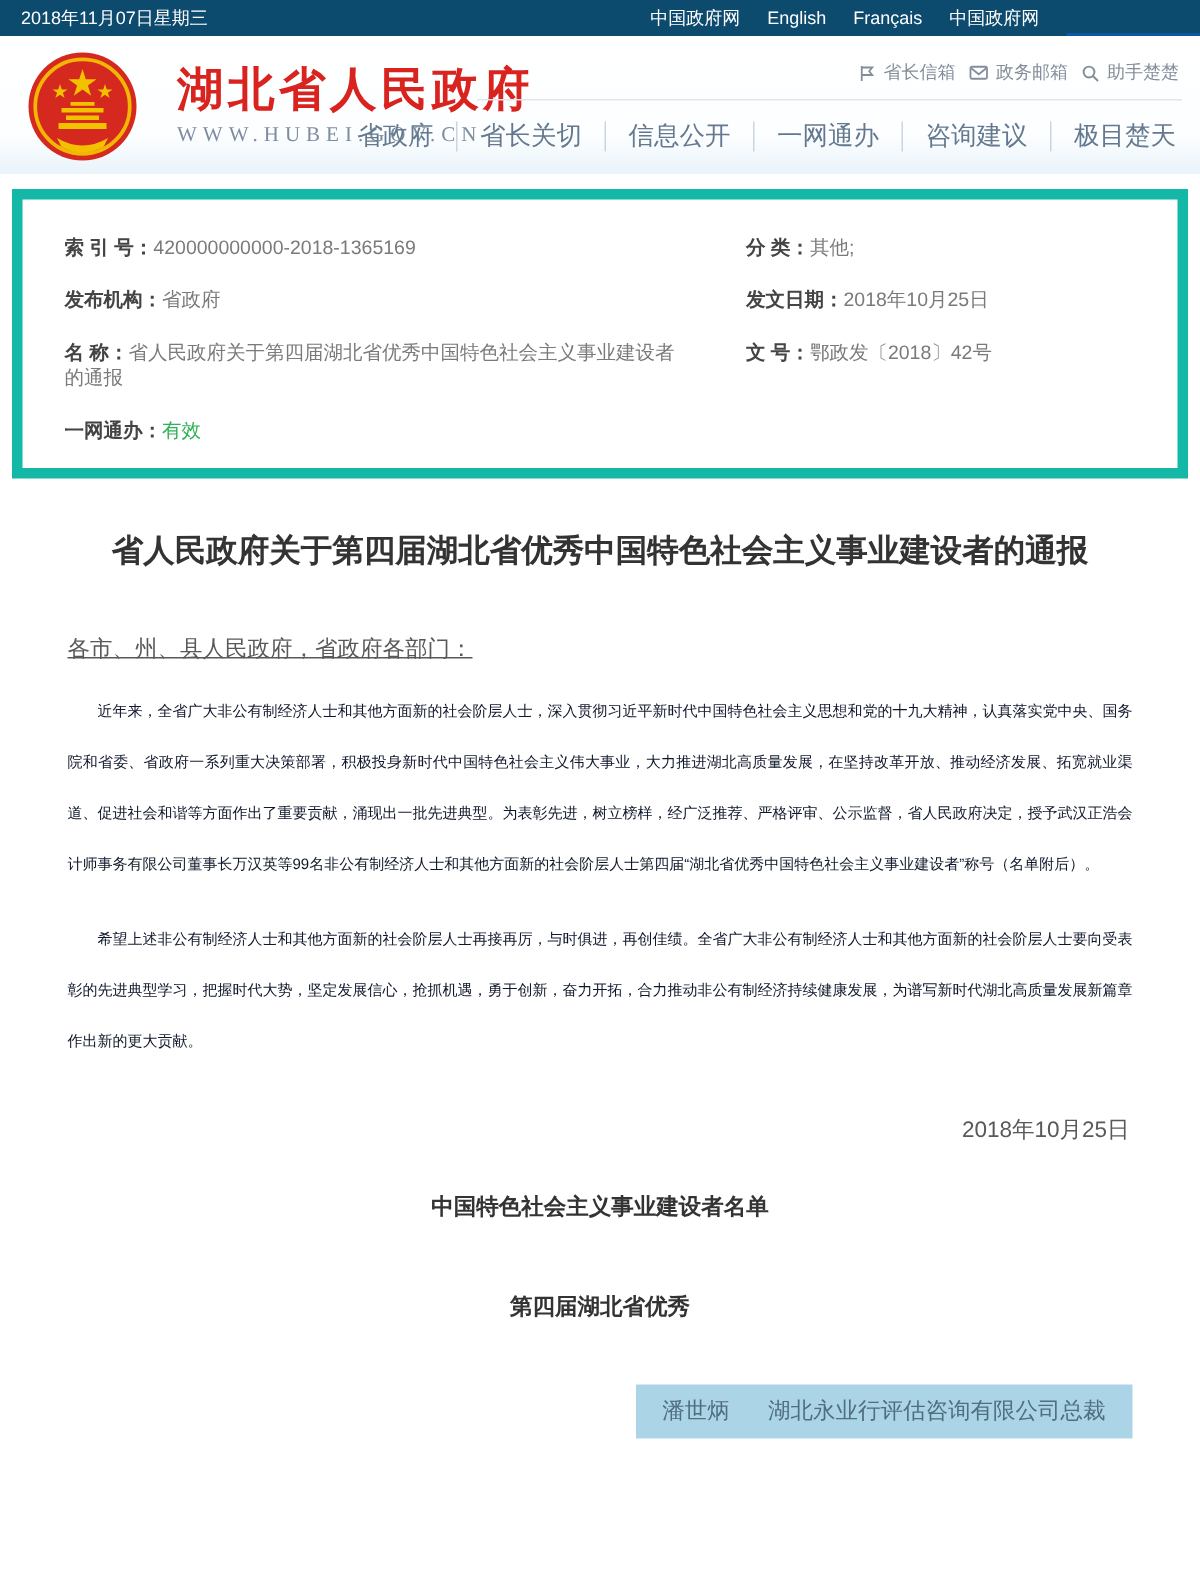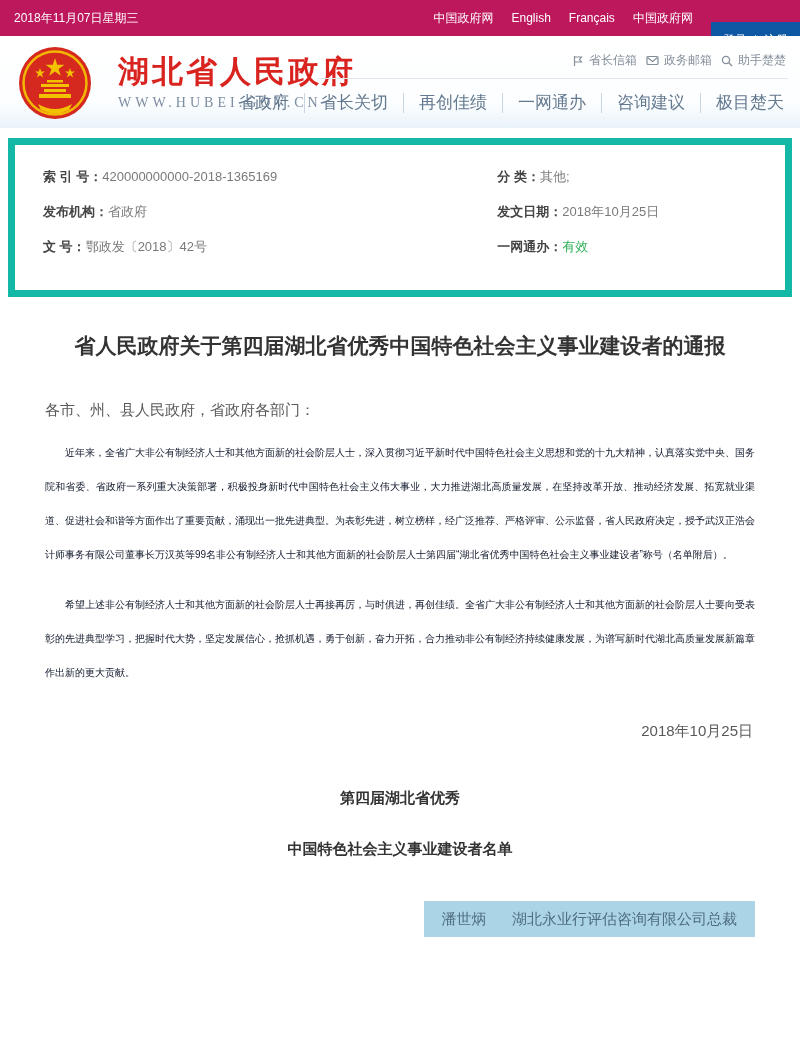--- a/index.html
+++ b/index.html
@@ -1,21 +1,21 @@
 <!DOCTYPE html>
 <html lang="zh"><head>
 <meta charset="utf-8">
 <style>
   * { box-sizing: border-box; }
   html,body { margin:0; padding:0; background:#ffffff; }
   body { width:800px; font-family:"Liberation Sans","DejaVu Sans",sans-serif; }
   .page { width:800px; height:1054px; overflow:hidden; background:#fff; }
 
   
-  .topbar { height:36px; background:#be185d; color:#fff; font-size:12px;
+  .topbar { height:24px; background:#0c4a6e; color:#fff; font-size:12px;
             display:flex; align-items:center; justify-content:space-between; padding-left:14px;text-align:center; }
   .topbar-right { display:flex; align-items:center; height:100%; }
   .topbar-link { margin-right:18px; cursor:pointer; white-space:nowrap; }
   .auth-box { background:#0e57a2; height:100%; display:flex; align-items:center; padding:0 12px;margin-top:44px; }
   .auth-sep { margin:0 7px; opacity:.75; }
 
   
   .header { height:92px; position:relative; padding:10px 0 0 18px;
             background:linear-gradient(180deg,#ffffff 0%,#fcfeff 72%,#e9f3fa 100%); }
   .logo-wrap { display:flex; align-items:center; gap:26px; }
@@ -40,21 +40,21 @@
               padding:14px 0 8px; display:grid; grid-template-columns:59% 41%; }
   .meta-cell { padding:9px 8px 9px 28px; font-size:13px; line-height:17px; }
   .meta-label { font-weight:bold; color:#444; }
   .meta-value { color:#7a7a7a; }
   .meta-value.validity { color:#2eb157; }
 
   
   .article { padding:0 45px; }
   .doc-title { text-align:center; font-size:21px; font-weight:bold; color:#333;
                margin:34px 10px 0; line-height:1.45; }
-  .salutation { font-size:15px; color:#595959; margin-top:40px; }
+  .salutation { font-size:15px; color:#595959; margin-top:40px;text-decoration:underline; }
   .para { font-size:10px; color:#0f172a; line-height:34px; text-align:justify;
           text-indent:2em; margin:16px 0 0; }
   .doc-date { text-align:right; font-size:15px; color:#595959; margin-top:32px; padding-right:2px; }
   .list-heading { text-align:center; font-weight:bold; color:#333; font-size:15px; margin-top:48px; }
   .awardee-list { margin-top:42px; }
   .awardee { font-size:15px; color:#555; margin-bottom:31px; line-height:22px;text-align:right; }
   .awardee .inner { display:inline-block; padding-left:18px; }
   .awardee.highlight .inner { background:#abd5e6; padding:7px 18px; color:#4f6e80; }
   .awardee .org { margin-left:1.7em; }
 </style>
@@ -122,21 +122,21 @@
           <svg width="12" height="12" viewBox="0 0 12 12" fill="none" stroke="#848e9a" stroke-width="1.3">
             <circle cx="5" cy="5" r="3.6"></circle>
               <line x1="7.8" y1="7.8" x2="11" y2="11"></line>
           </svg>
           <span>助手楚楚</span>
         </span>
       </div>
       <div class="nav">
         <span class="nav-item">省政府</span>
         <span class="nav-item">省长关切</span>
-        <span class="nav-item">再创佳绩</span>
+        <span class="nav-item">信息公开</span>
         <span class="nav-item">一网通办</span>
         <span class="nav-item">咨询建议</span>
         <span class="nav-item">极目楚天</span>
       </div>
     </div>
   </div>
 
   <div class="meta-box">
     <div class="meta-cell">
       <span class="meta-label">索 引 号：</span><span class="meta-value">420000000000-2018-1365169</span>
@@ -144,37 +144,40 @@
     <div class="meta-cell">
       <span class="meta-label">分 类：</span><span class="meta-value">其他;</span>
     </div>
     <div class="meta-cell">
       <span class="meta-label">发布机构：</span><span class="meta-value">省政府</span>
     </div>
     <div class="meta-cell">
       <span class="meta-label">发文日期：</span><span class="meta-value">2018年10月25日</span>
     </div>
     <div class="meta-cell">
+      <span class="meta-label">名 称：</span><span class="meta-value">省人民政府关于第四届湖北省优秀中国特色社会主义事业建设者的通报</span>
+    </div>
+    <div class="meta-cell">
       <span class="meta-label">文 号：</span><span class="meta-value">鄂政发〔2018〕42号</span>
     </div>
     <div class="meta-cell">
       <span class="meta-label">一网通办：</span><span class="meta-value validity">有效</span>
     </div>
     <div class="meta-cell"></div>
   </div>
 
   <div class="article">
     <div class="doc-title">省人民政府关于第四届湖北省优秀中国特色社会主义事业建设者的通报</div>
     <div class="salutation">各市、州、县人民政府，省政府各部门：</div>
     <p class="para">近年来，全省广大非公有制经济人士和其他方面新的社会阶层人士，深入贯彻习近平新时代中国特色社会主义思想和党的十九大精神，认真落实党中央、国务院和省委、省政府一系列重大决策部署，积极投身新时代中国特色社会主义伟大事业，大力推进湖北高质量发展，在坚持改革开放、推动经济发展、拓宽就业渠道、促进社会和谐等方面作出了重要贡献，涌现出一批先进典型。为表彰先进，树立榜样，经广泛推荐、严格评审、公示监督，省人民政府决定，授予武汉正浩会计师事务有限公司董事长万汉英等99名非公有制经济人士和其他方面新的社会阶层人士第四届“湖北省优秀中国特色社会主义事业建设者”称号（名单附后）。</p>
     <p class="para">希望上述非公有制经济人士和其他方面新的社会阶层人士再接再厉，与时俱进，再创佳绩。全省广大非公有制经济人士和其他方面新的社会阶层人士要向受表彰的先进典型学习，把握时代大势，坚定发展信心，抢抓机遇，勇于创新，奋力开拓，合力推动非公有制经济持续健康发展，为谱写新时代湖北高质量发展新篇章作出新的更大贡献。</p>
     <div class="doc-date">2018年10月25日</div>
 
+    <div class="list-heading" style="margin-top:32px;">中国特色社会主义事业建设者名单</div>
     <div class="list-heading">第四届湖北省优秀</div>
-    <div class="list-heading" style="margin-top:32px;">中国特色社会主义事业建设者名单</div>
 
     <div class="awardee-list">
       <div class="awardee highlight">
         <span class="inner"><span class="name">潘世炳</span><span class="org">湖北永业行评估咨询有限公司总裁</span></span>
       </div>
 
     </div>
   </div>
 
 </div>

